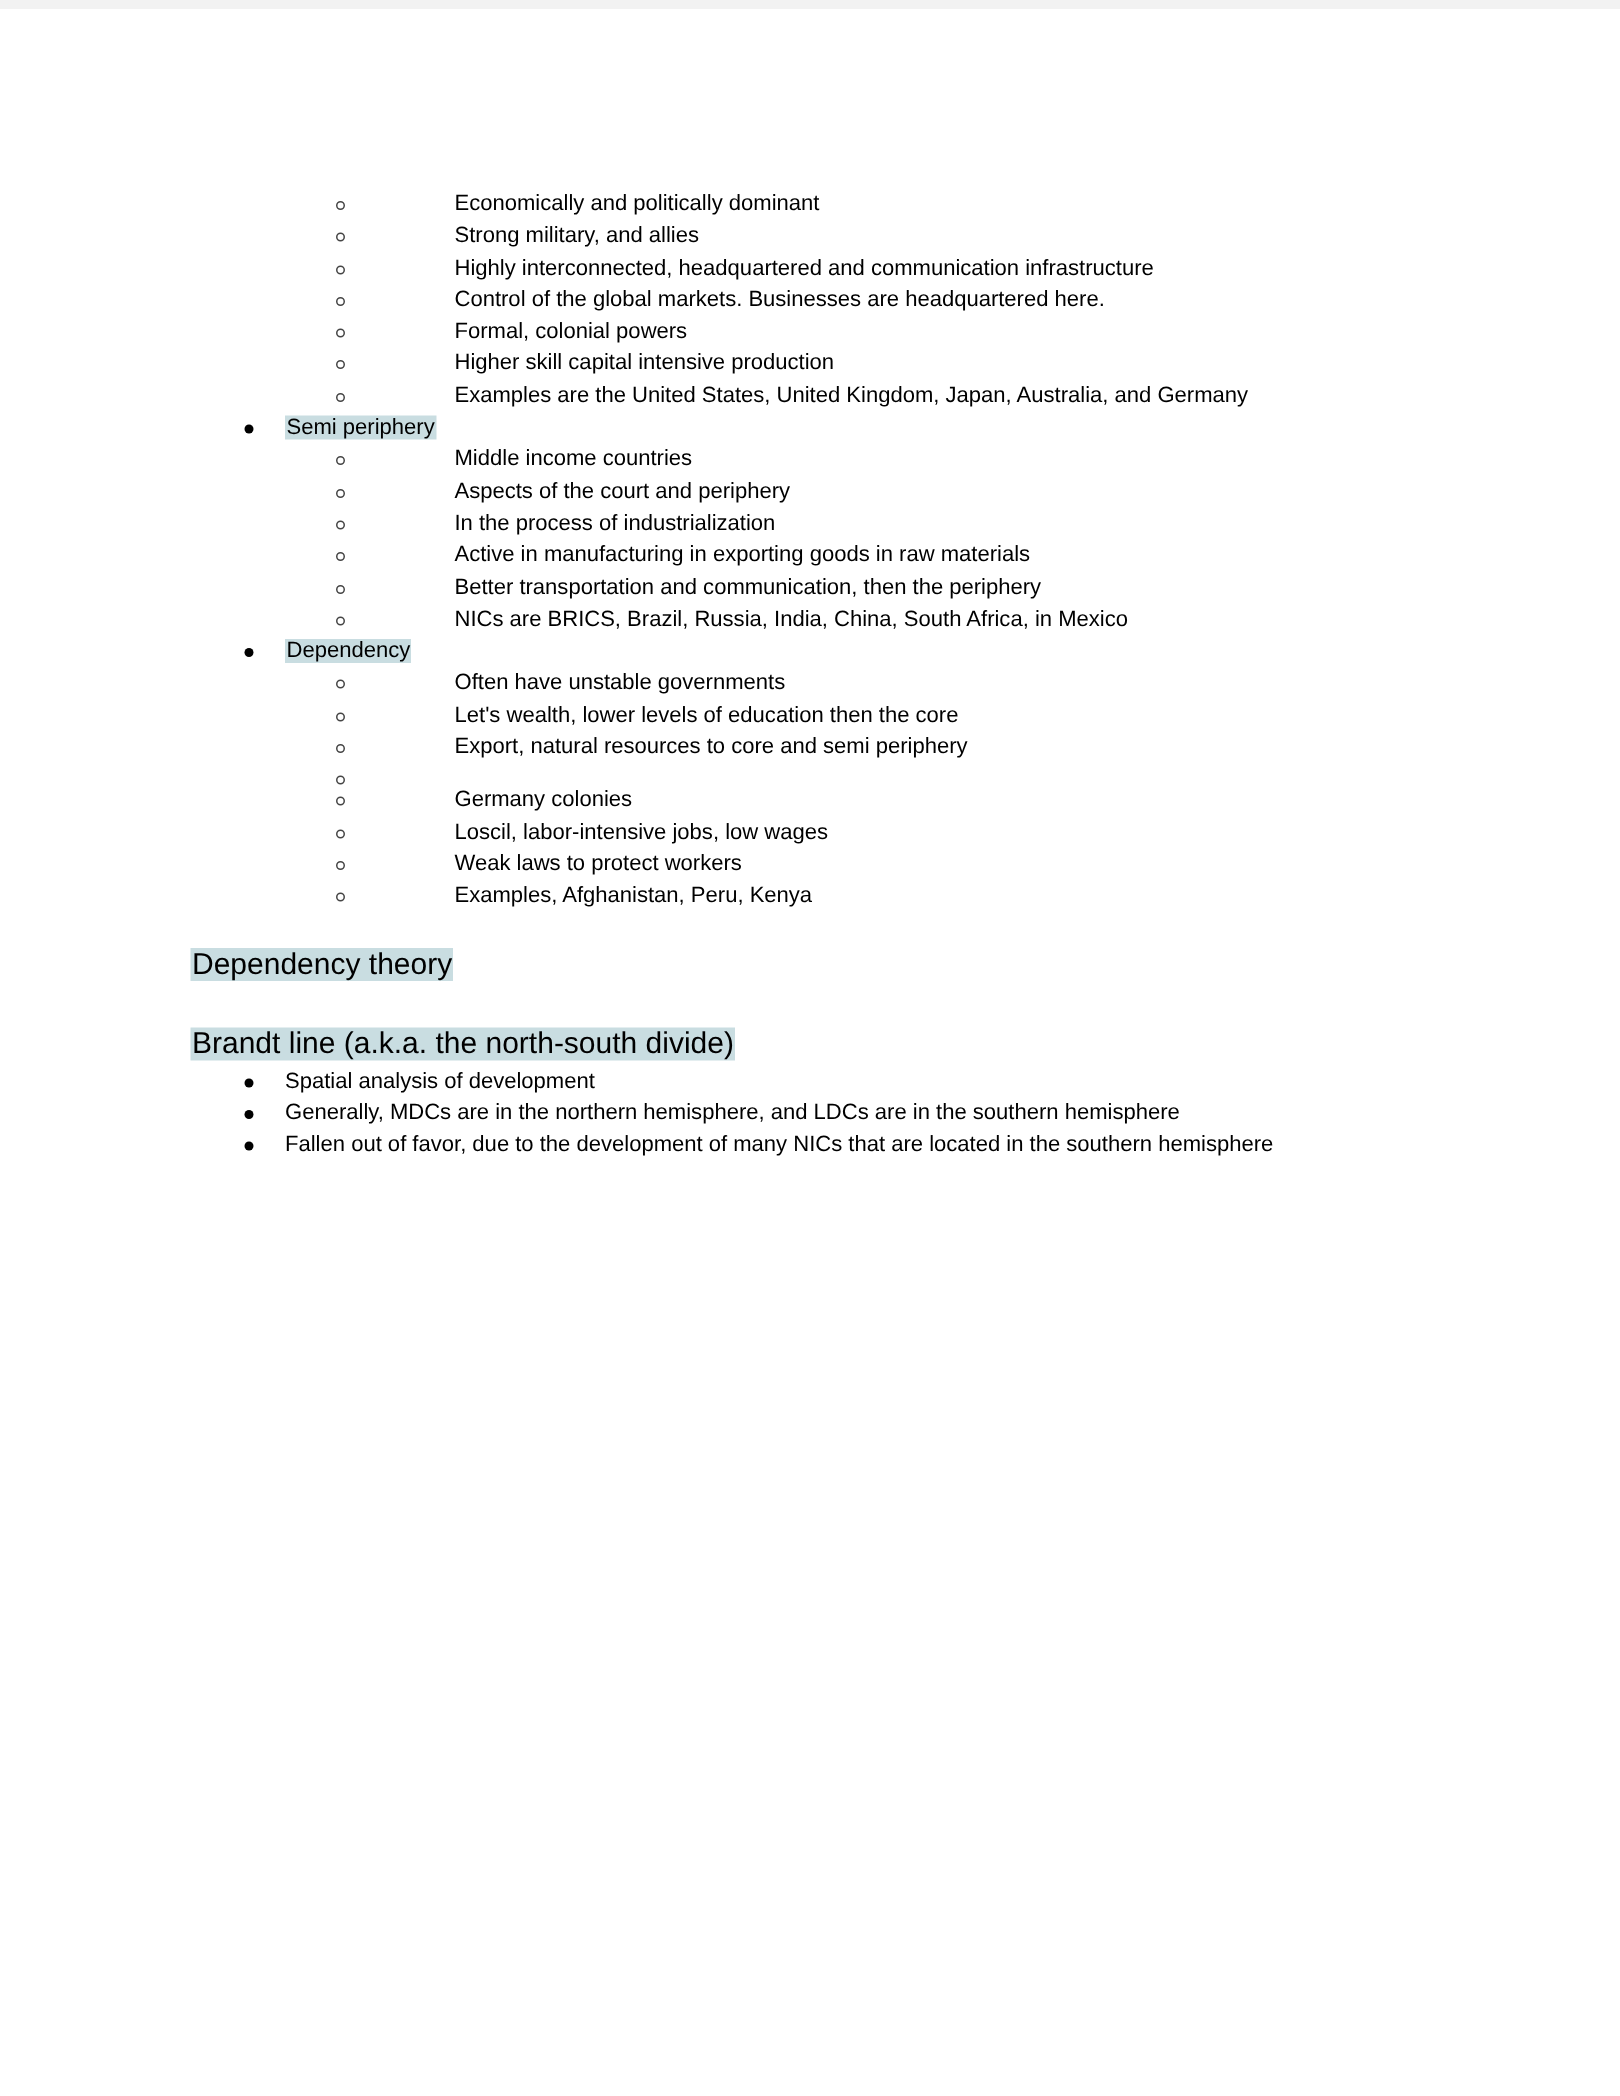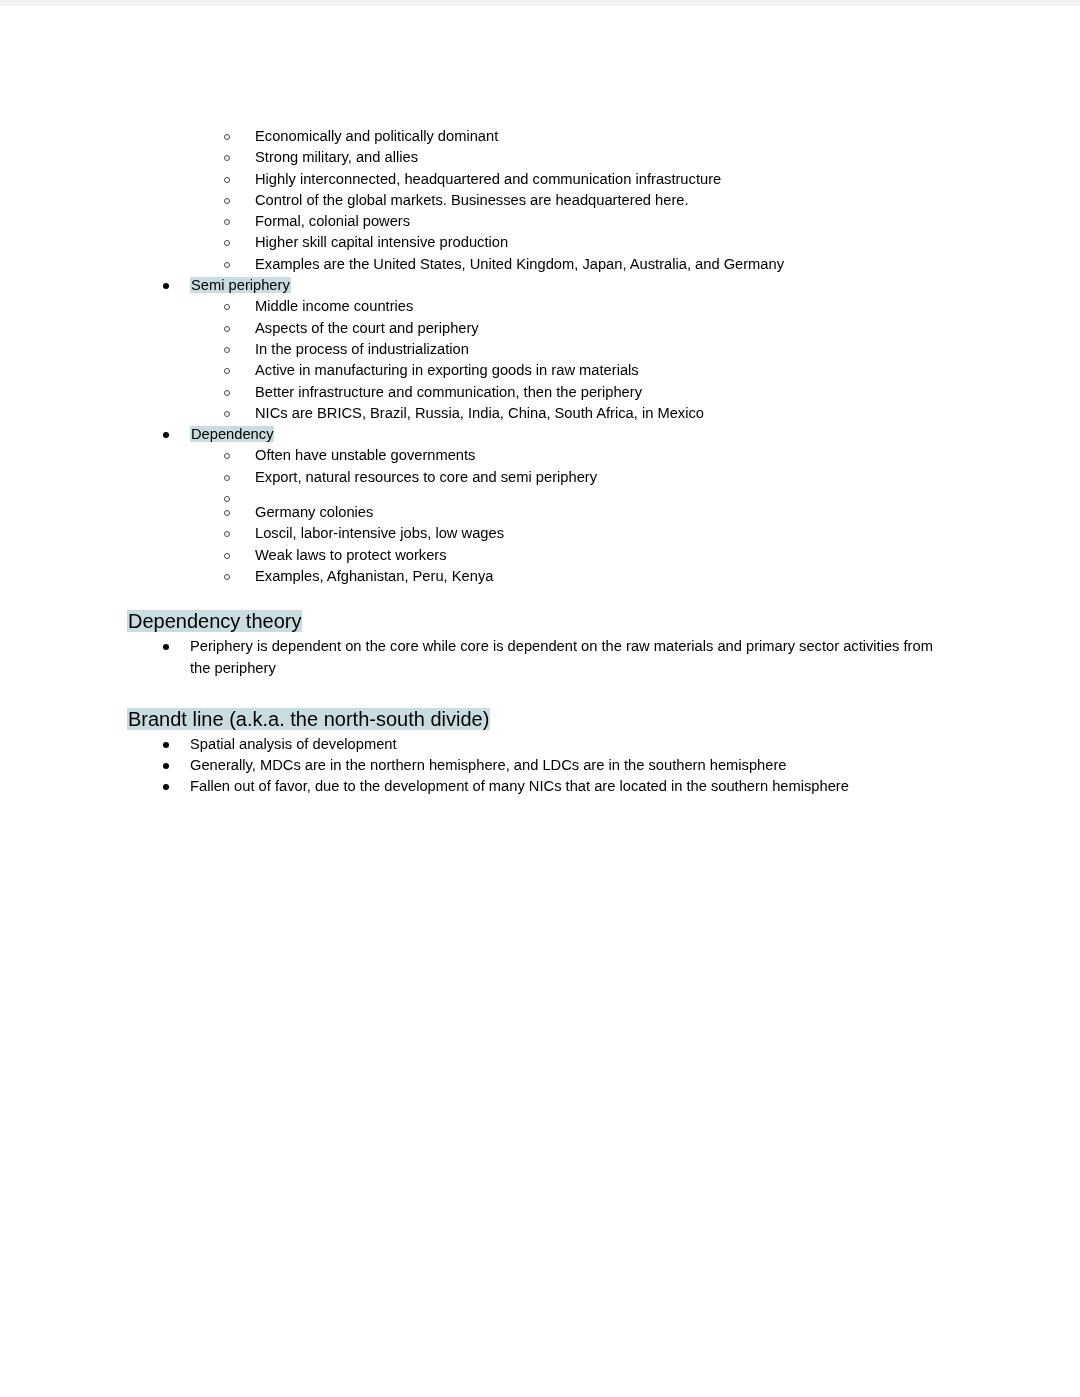--- a/index.html
+++ b/index.html
@@ -14,21 +14,21 @@
   .content { padding:120px 125px 0 127px; }
 
   .li {
     display:flex;
     align-items:flex-start;
     font-size:14.7px;
     line-height:21.3px;
   }
   .l1 { padding-left:36px; }
   .l1 .marker-box { width:27px; flex:none; }
-  .l2 { padding-left:97px; }
+  .l2 { padding-left:97px;gap:48px; }
   .l2 .marker-box { width:31px; flex:none; }
 
   .dot {
     display:block; width:6px; height:6px;
     border-radius:50%; background:#000;
     margin-top:8px;
   }
   .hollow {
     display:block; width:6px; height:6px;
     border-radius:50%; border:1px solid #454545;
@@ -124,40 +124,46 @@
     <div class="li l2">
       <span class="marker-box">
           <span class="hollow"></span>
         </span>
       <span class="text">Active in manufacturing in exporting goods in raw materials</span>
     </div>
     <div class="li l2">
       <span class="marker-box">
           <span class="hollow"></span>
         </span>
-      <span class="text">Better infrastructure and communication, then the periphery</span>
+      <span class="text">Better transportation and communication, then the periphery</span>
     </div>
     <div class="li l2">
       <span class="marker-box">
           <span class="hollow"></span>
         </span>
       <span class="text">NICs are BRICS, Brazil, Russia, India, China, South Africa, in Mexico</span>
     </div>
 
     <div class="li l1">
       <span class="marker-box">
           <span class="dot"></span>
         </span>
       <span class="text"><span class="hl">Dependency</span></span>
     </div>
     <div class="li l2">
       <span class="marker-box">
           <span class="hollow"></span>
         </span>
       <span class="text">Often have unstable governments</span>
+    </div>
+    <div class="li l2">
+      <span class="marker-box">
+          <span class="hollow"></span>
+        </span>
+      <span class="text">Let's wealth, lower levels of education then the core</span>
     </div>
     <div class="li l2">
       <span class="marker-box">
           <span class="hollow"></span>
         </span>
       <span class="text">Export, natural resources to core and semi periphery</span>
     </div>
     <div class="li l2">
       <span class="marker-box">
           <span class="hollow"></span>
@@ -184,26 +190,20 @@
     <div class="li l2">
       <span class="marker-box">
           <span class="hollow"></span>
         </span>
       <span class="text">Examples, Afghanistan, Peru, Kenya</span>
     </div>
 
     <div class="heading heading-1">
       <span class="hl">Dependency theory</span>
     </div>
-    <div class="li l1">
-      <span class="marker-box">
-          <span class="dot"></span>
-        </span>
-      <span class="text">Periphery is dependent on the core while core is dependent on the raw materials and primary sector activities from the periphery</span>
-    </div>
 
     <div class="heading heading-2">
       <span class="hl">Brandt line (a.k.a. the north-south divide)</span>
     </div>
     <div class="li l1">
       <span class="marker-box">
           <span class="dot"></span>
         </span>
       <span class="text">Spatial analysis of development</span>
     </div>

